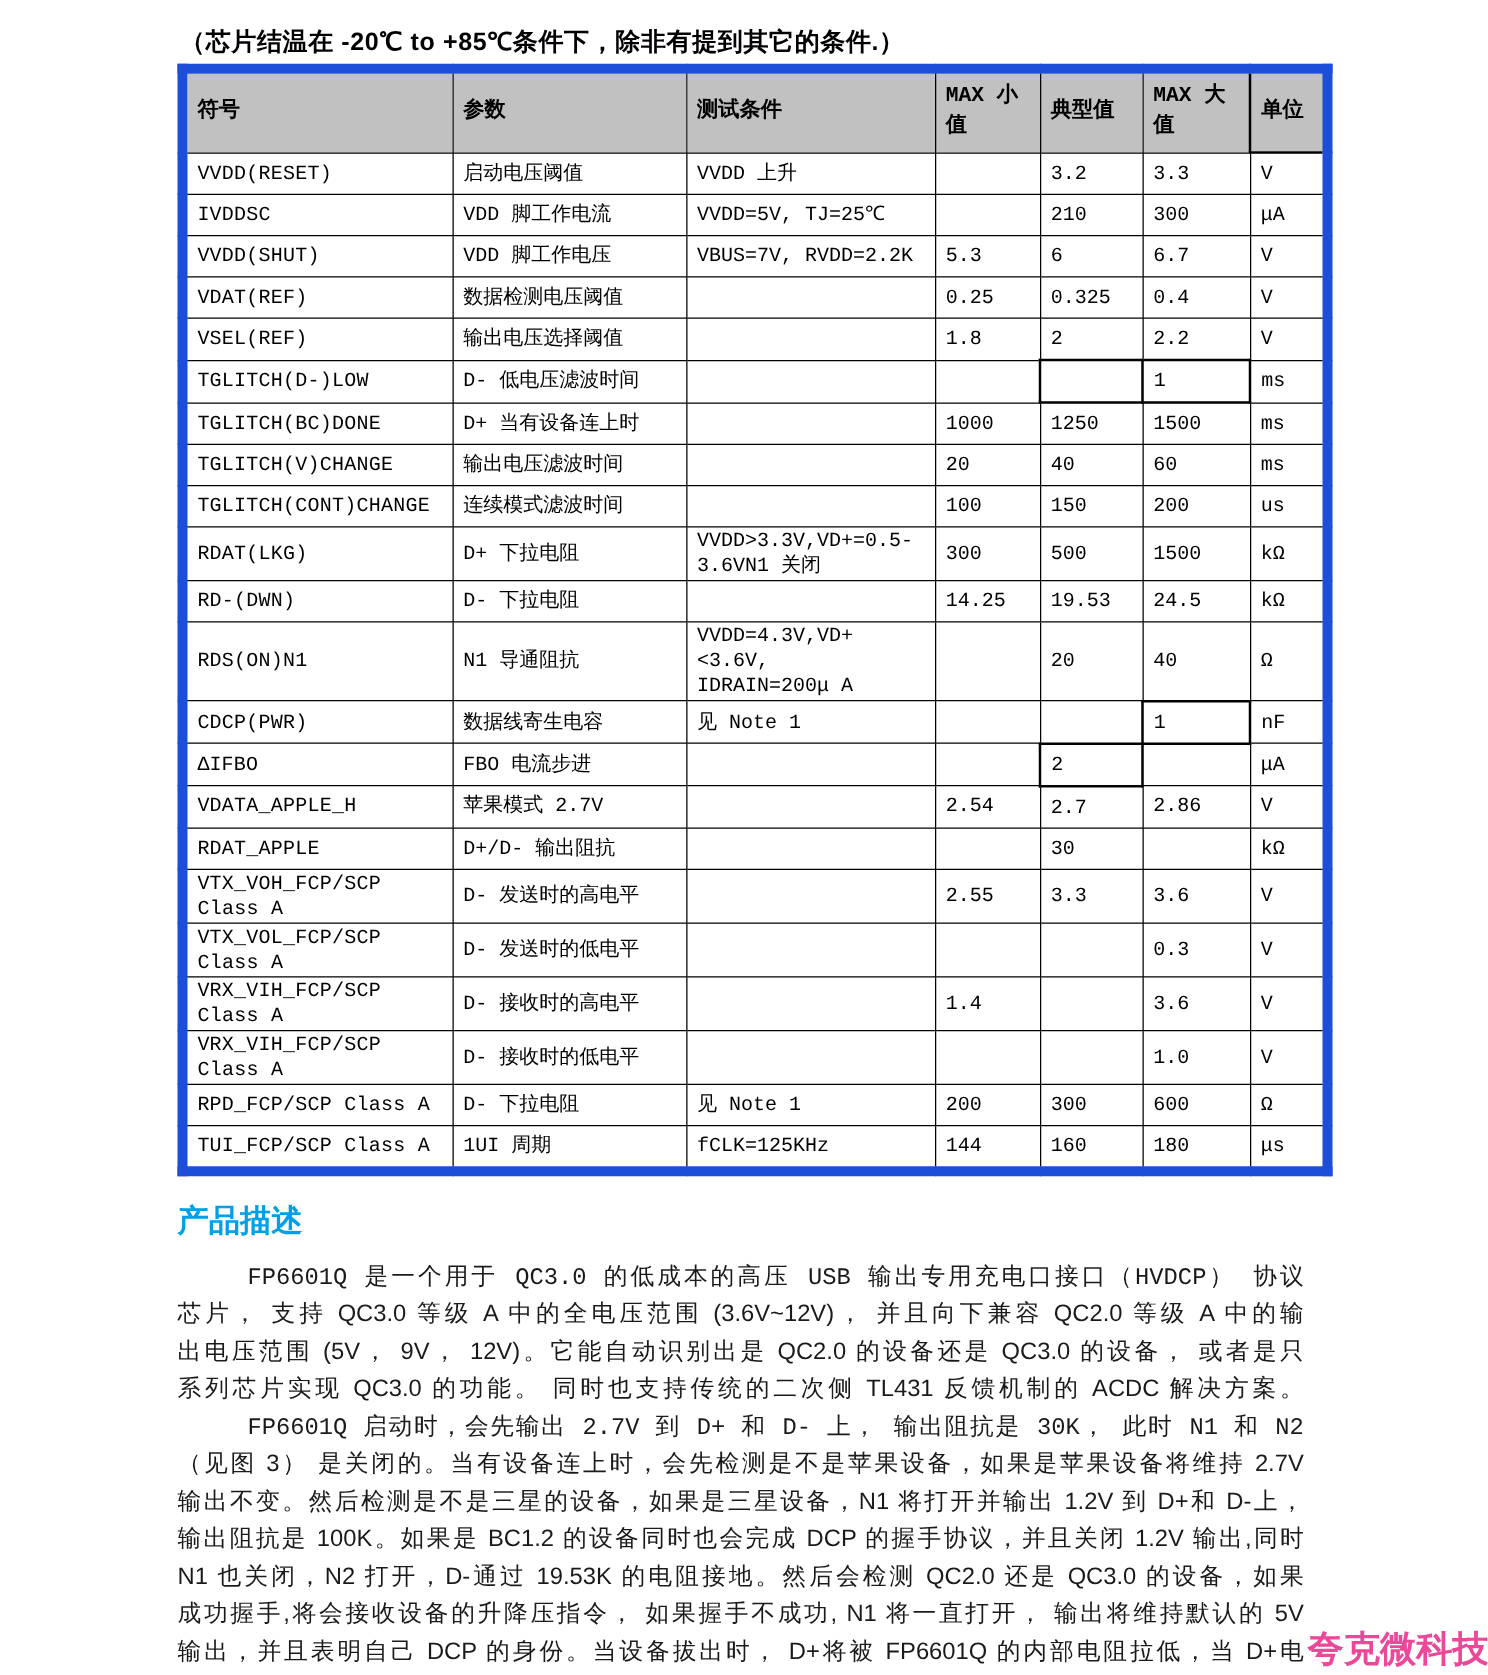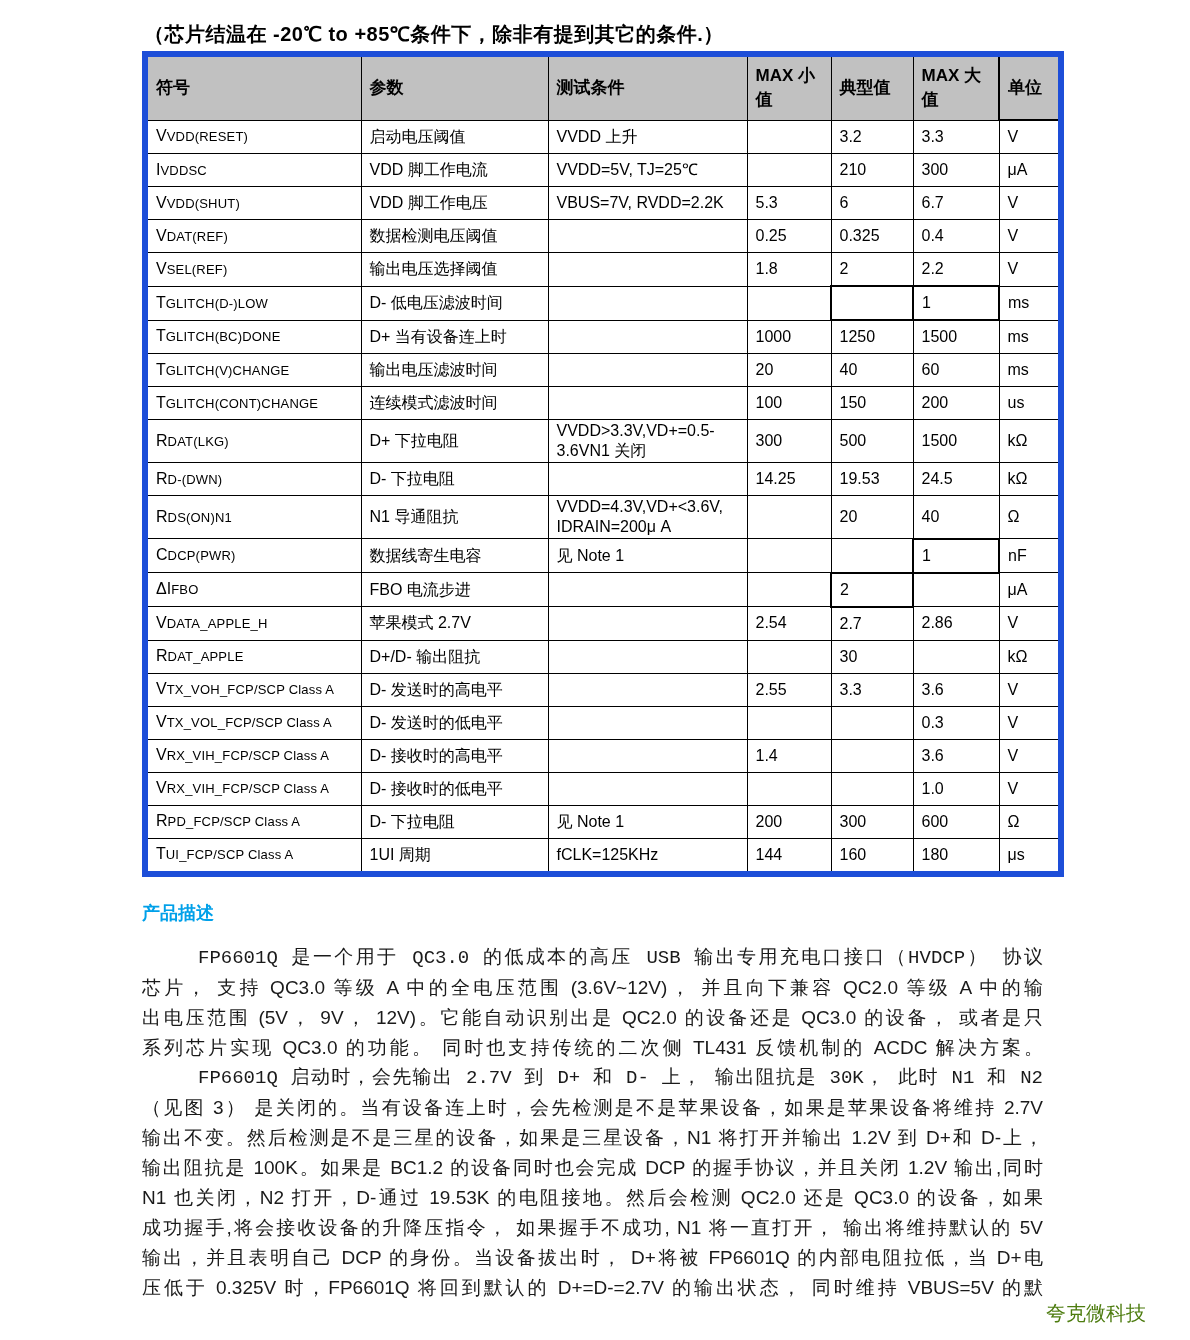--- a/index.html
+++ b/index.html
@@ -10,52 +10,53 @@
   }
   .content { position:absolute; left:142px; top:20px; width:916px; }
 
   .cond-note {
     font-size:20px; line-height:28px; font-weight:600;
     letter-spacing:0.5px; margin:0 0 3px 2px; white-space:nowrap;
   }
 
   table.spec {
     border-collapse:collapse; table-layout:fixed; width:916px;
-    border:6px solid #1d4ed8;
+    border:8px solid #1d4ed8;
+    font-family:Liberation Mono, monospace;
   }
   .spec th, .spec td {
     border:1px solid #000; padding:1px 8px; vertical-align:middle;
     overflow:hidden; text-align:left;
   }
   .spec thead th {
     background:#c1c1c1; font-weight:bold; font-size:17px;
     height:60px; white-space:pre-line; line-height:24px;
   }
   .spec thead th:last-child { border-width:2px; }
   .spec tbody td { height:30px; font-size:16px; line-height:20px; }
   .c-sym .sym-main { font-size:16px; }
-  .c-sym .sym-sub  { font-size:13px; letter-spacing:0.2px; }
+  .c-sym .sym-sub  { font-size:16px; letter-spacing:0.2px; }
   .c-cond { font-size:15px; white-space:pre-line; line-height:27px;margin-top:48px; }
   .c-unit { border-width:2px; }
   td.thick { border-width:2px; }
 
   .section-heading {
-    color:#00a0e9; font-size:18px; font-weight:bold;
+    color:#00a0e9; font-size:25px; font-weight:bold;
     margin:22px 0 16px 0; line-height:28px;
   }
   .paragraphs { width:901px; }
   .para-line {
     font-size:19px; line-height:30px; color:#1a1a1a;
     text-align:justify; text-align-last:justify; white-space:nowrap;
   }
   .para-line.indent { text-indent:56px;font-family:Liberation Mono, monospace; }
 
   .watermark {
     position:absolute; left:1046px; top:1300px;
-    color:#4d7c0f; font-size:20px; font-weight:normal; white-space:nowrap;
+    color:#ec4899; font-size:29px; font-weight:bold; white-space:nowrap;
   }
 </style>
 </head>
 <body>
 
 <div class="content">
 
   <div class="cond-note">（芯片结温在 -20℃ to +85℃条件下，除非有提到其它的条件.）</div>
 
   <table class="spec">

